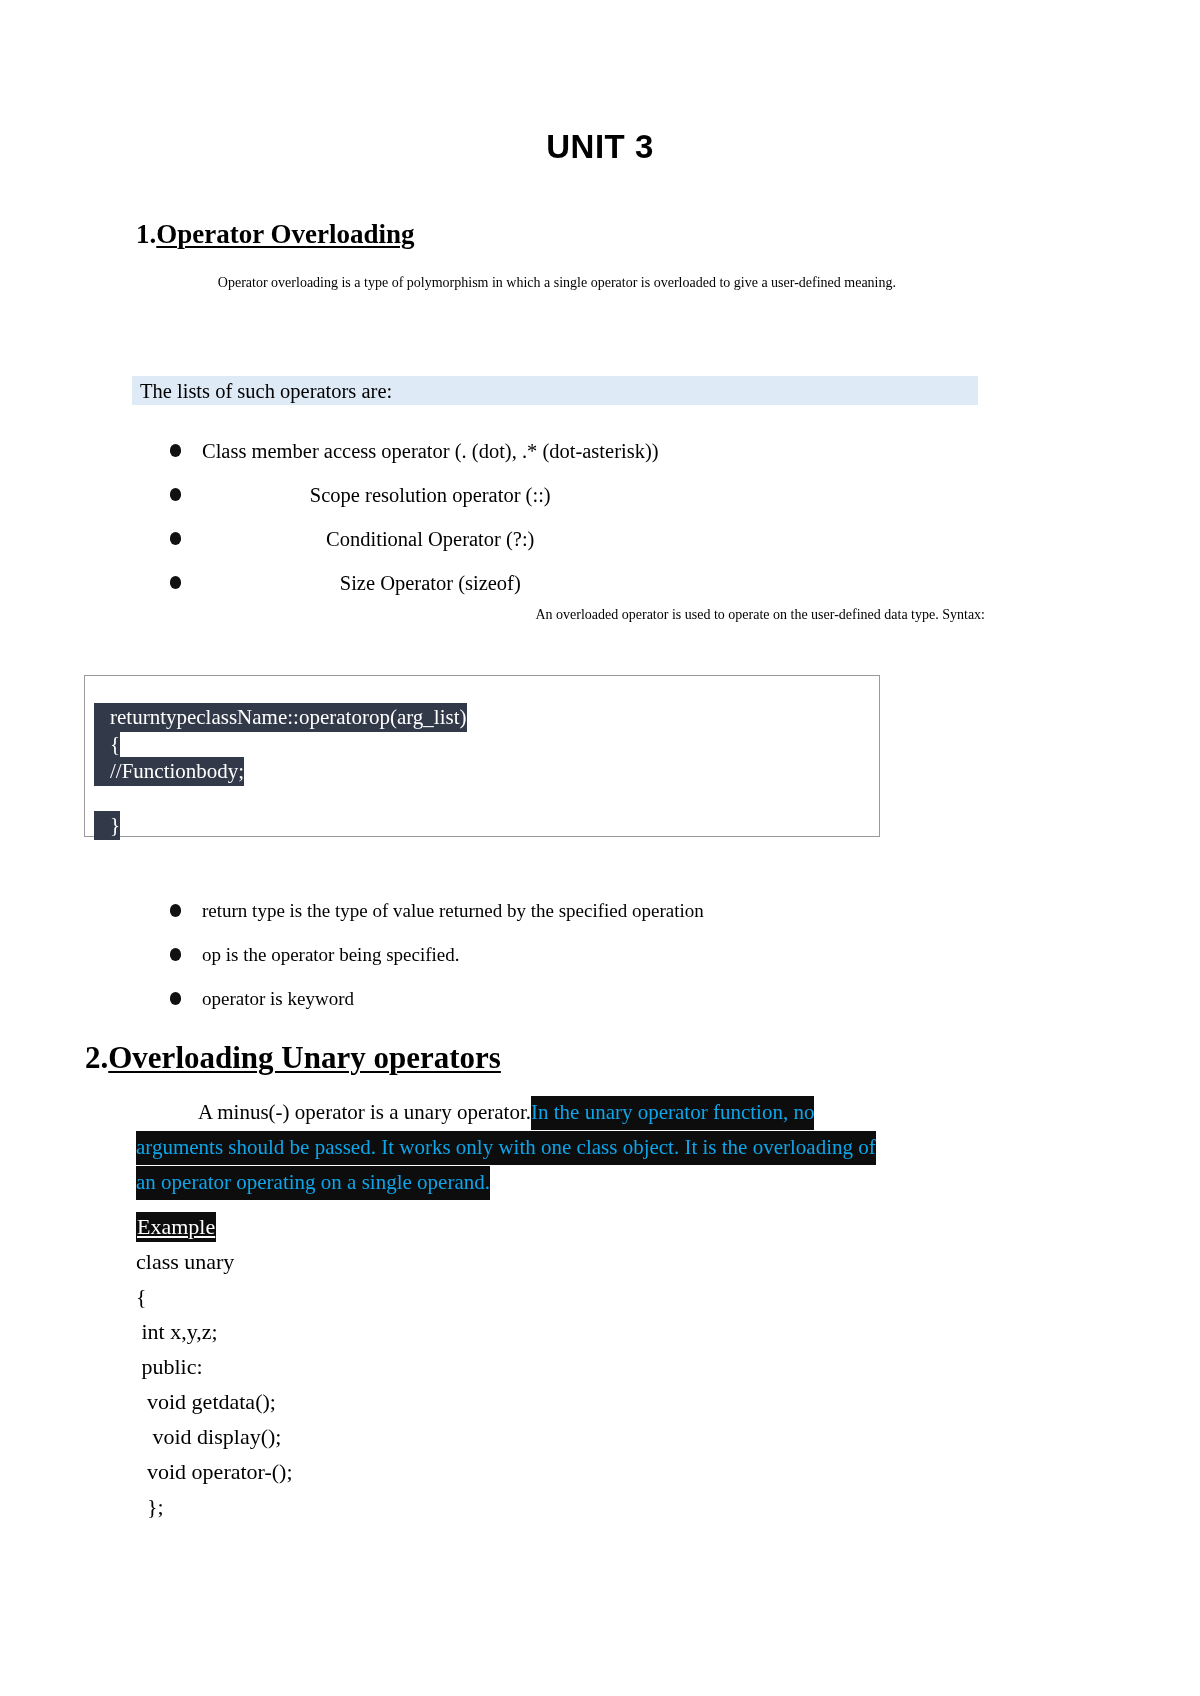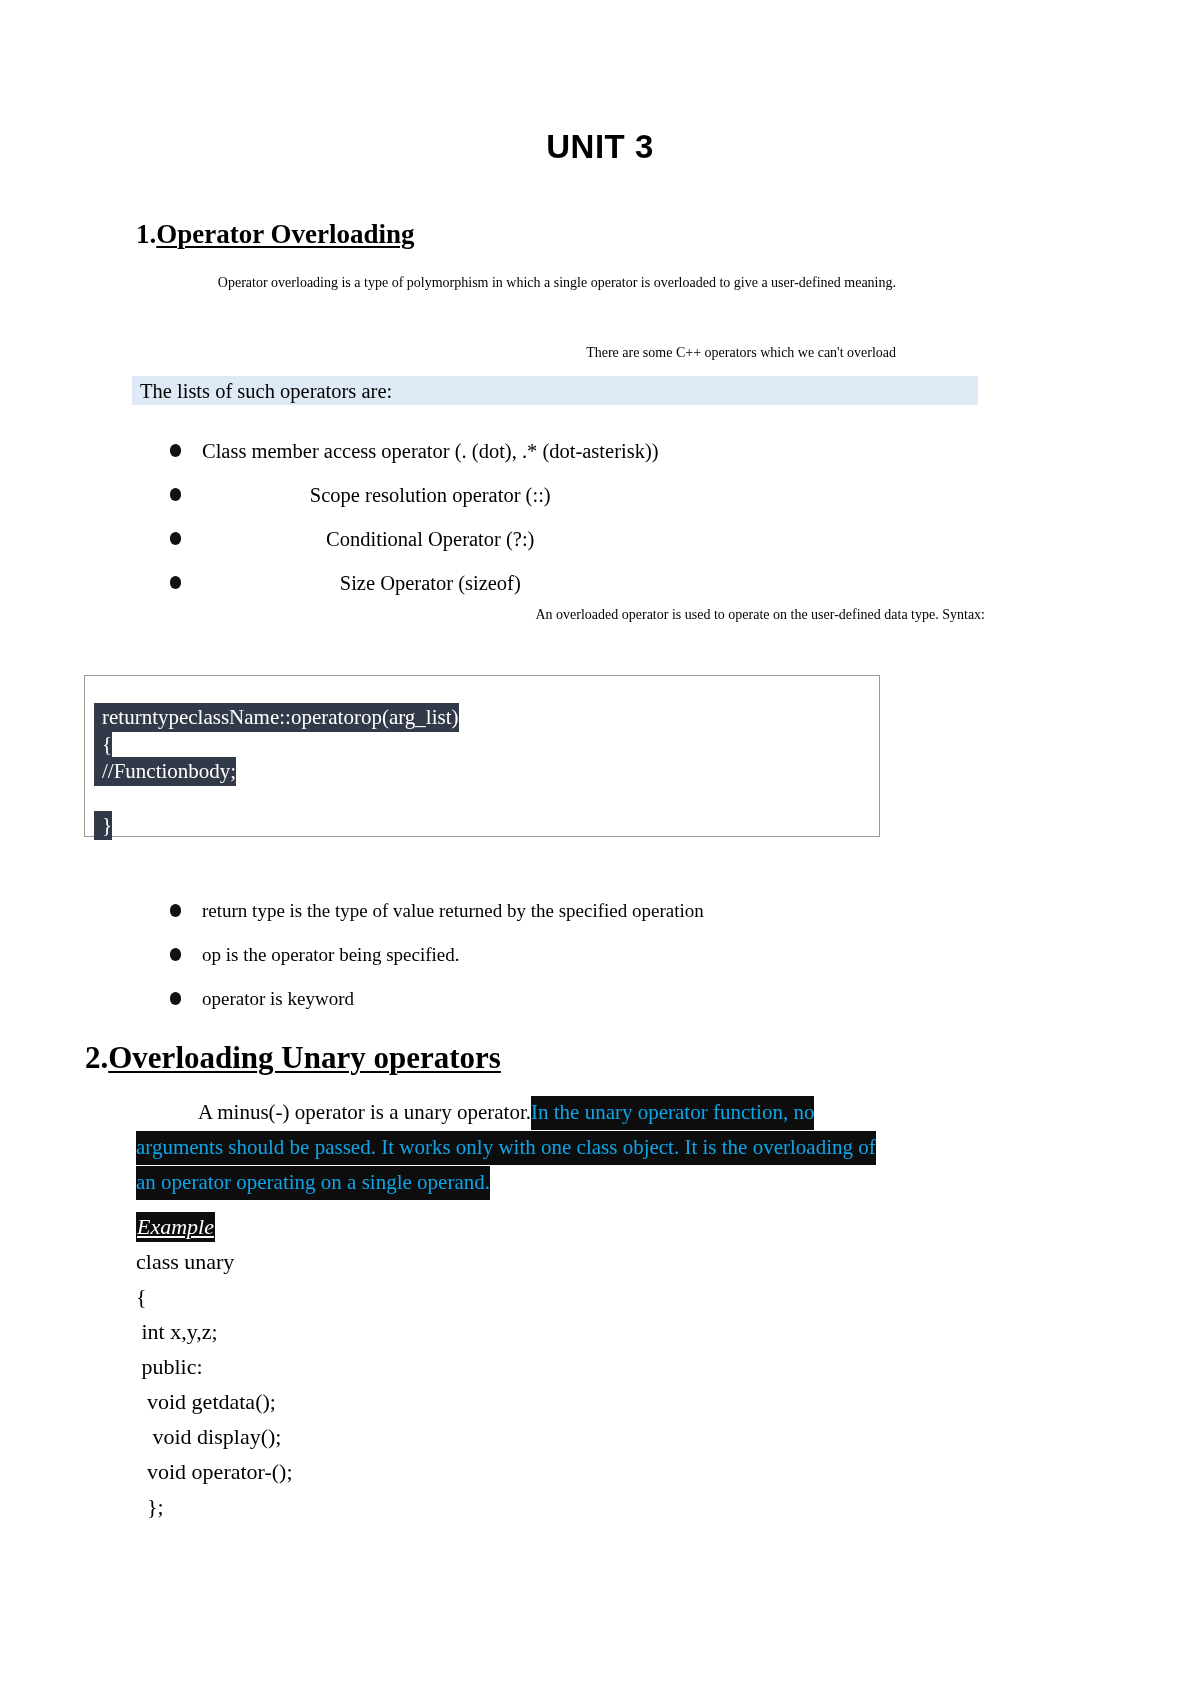--- a/index.html
+++ b/index.html
@@ -136,21 +136,21 @@
     font-size: 21px;
     line-height: 27px;
   }
   .code-line {
     white-space: pre;
     height: 27px;
   }
   .code-line .sel {
     background: #323a49;
     color: #ffffff;
-    padding: 2px 0 3px 8px;
+    padding: 2px 0 3px 16px;
     box-decoration-break: clone;
     -webkit-box-decoration-break: clone;
   }
   .code-line.blank { height: 27px; }
 
   
   #para-unary {
     position: absolute;
     left: 136px;
     top: 1095px;
@@ -187,34 +187,32 @@
   #example-listing .ex-line {
     white-space: pre;
     height: 35px;
   }
   #example-listing .ex-label {
     background: #0d0d0d;
     color: #ffffff;
     text-decoration: underline;
     text-underline-offset: 2px;
     padding: 2px 1px 3px 1px;
-    font-style: italic;
   }
 </style>
 </head>
 <body>
 
 <div class="page">
 
   <div class="doc-title">UNIT 3</div>
 
   <div class="section-heading" id="heading-1"><span class="num">1.</span><span class="txt">Operator Overloading</span></div>
 
   <div class="para" id="para-1">Operator overloading is a type of polymorphism in which a single operator is overloaded to give a user-defined meaning.</div>
-  <div class="para" id="para-2">There are some C++ operators which we can't overload</div>
 
   <div class="hl-blue-band"></div>
   <div id="para-3">The lists of such operators are:</div>
 
   <ul class="bullet-list" id="bullets-1">
     <li class="bullet-item"><span class="bullet-dot"></span><span>Class member access operator (. (dot), .* (dot-asterisk))</span></li>
     <li class="bullet-item"><span class="bullet-dot"></span><span>Scope resolution operator (::)</span></li>
     <li class="bullet-item"><span class="bullet-dot"></span><span>Conditional Operator (?:)</span></li>
     <li class="bullet-item"><span class="bullet-dot"></span><span>Size Operator (sizeof)</span></li>
   </ul>

